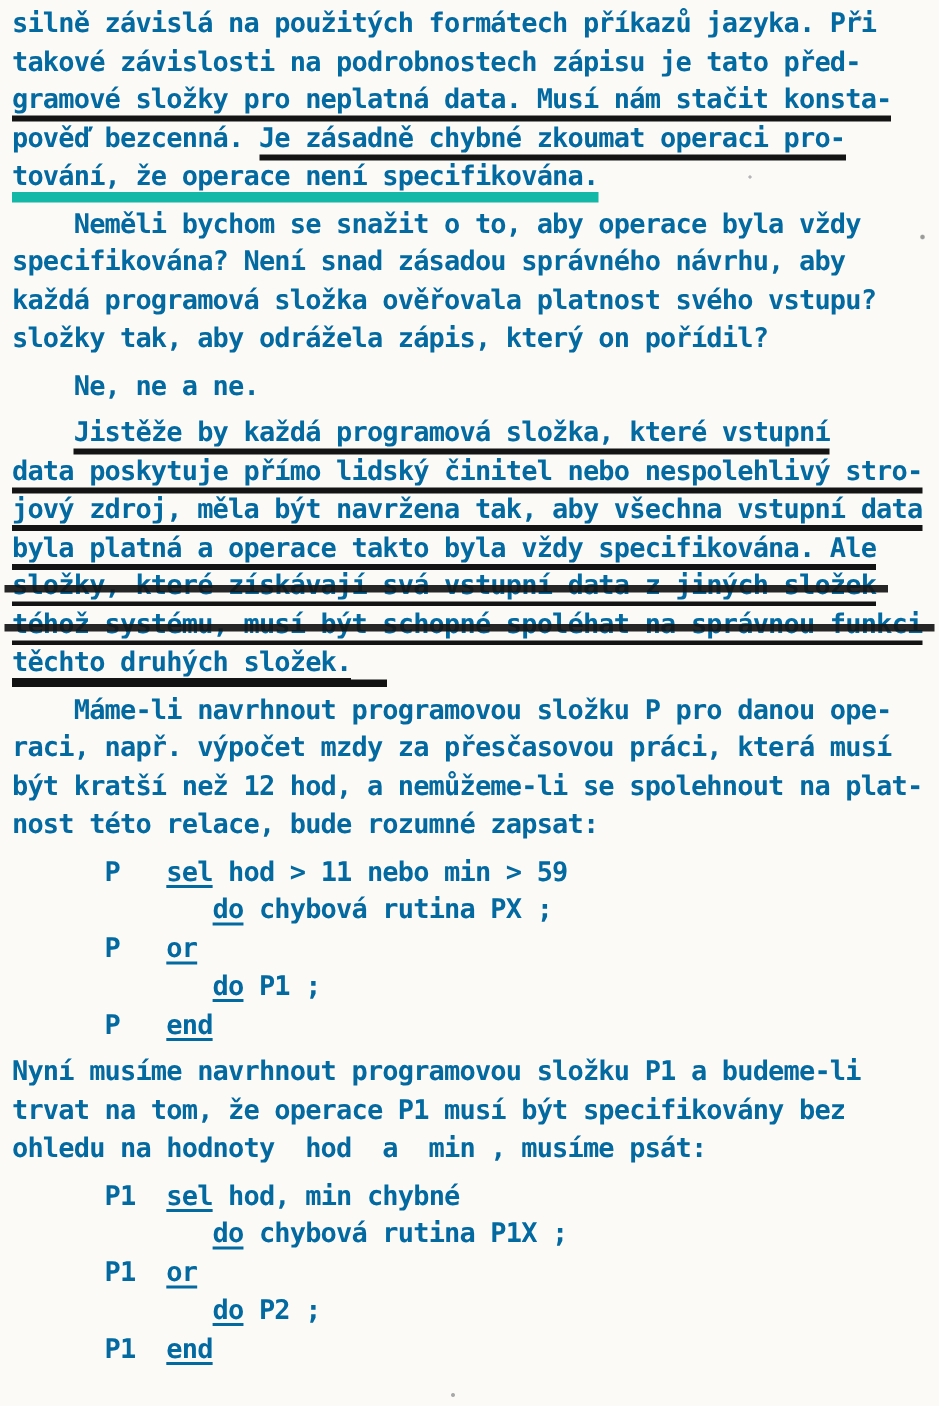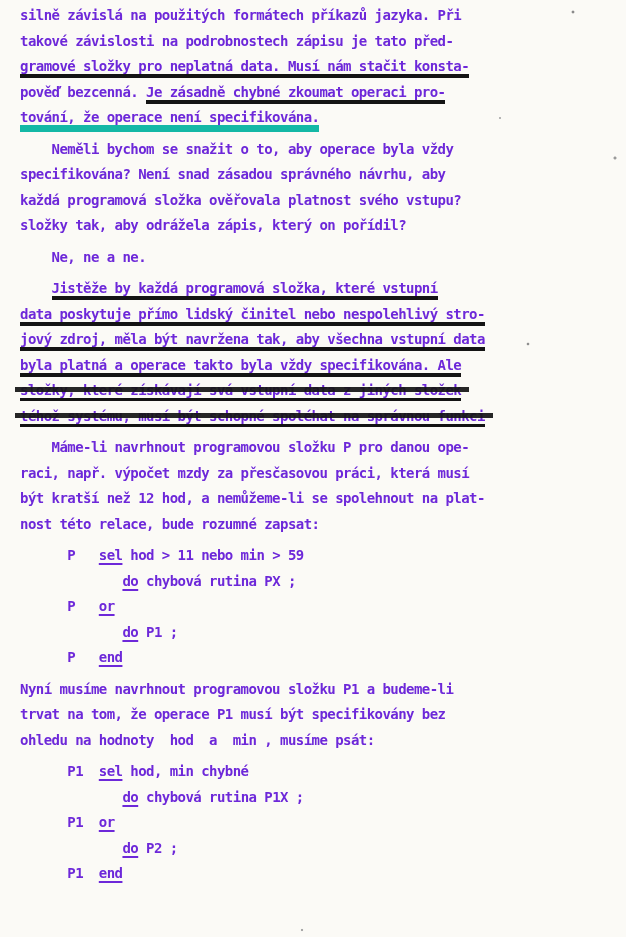--- a/index.html
+++ b/index.html
@@ -8,26 +8,26 @@
     background-color: #fbfaf6;
     background-image:
       radial-gradient(circle at 573px 12px, #8a8a8a 1px, transparent 1.8px),
       radial-gradient(circle at 615px 158px, #9a9a9a 1.1px, transparent 1.9px),
       radial-gradient(circle at 528px 344px, #8f8f8f 1px, transparent 1.7px),
       radial-gradient(circle at 500px 118px, #b5b5b5 0.8px, transparent 1.4px),
       radial-gradient(circle at 302px 930px, #a8a8a8 1px, transparent 1.6px);
     font-family: "DejaVu Sans Mono", "Liberation Mono", monospace;
   }
   .page {
-    padding: 3px 8px 0 20px;
-    font-size: 14px;
+    padding: 3px 8px 0 8px;
+    font-size: 18px;
     line-height: 25.5px;
     font-weight: bold;
     letter-spacing: -0.55px;
-    color: #6d28d9;
+    color: #0369a1;
     text-rendering: optimizeLegibility;
   }
   .ln { white-space: pre; height: 25.5px; }
   .gap { margin-top: 6px; }
   
   .hu { border-bottom: 4px solid #141414; padding-bottom: 0px; }
   
   .hv { border-bottom: 7px solid #14b8a6; }
   
   .kw { text-decoration: underline; text-decoration-thickness: 2px; text-underline-offset: 3px; }
@@ -61,20 +61,21 @@
   <div class="ln"><span>složky tak, aby odrážela zápis, který on pořídil?</span></div>
 
   <div class="ln gap"><span>    Ne, ne a ne.</span></div>
 
   <div class="ln gap"><span>    </span><span class="hu">Jistěže by každá programová složka, které vstupní</span></div>
   <div class="ln"><span class="hu">data poskytuje přímo lidský činitel nebo nespolehlivý stro-</span></div>
   <div class="ln"><span class="hu">jový zdroj, měla být navržena tak, aby všechna vstupní data</span></div>
   <div class="ln"><span class="hu">byla platná a operace takto byla vždy specifikována. Ale</span></div>
   <div class="ln"><span class="st">složky, které získávají svá vstupní data z jiných složek</span></div>
   <div class="ln"><span class="st">téhož systému, musí být schopné spoléhat na správnou funkci</span></div>
+  <div class="ln"><span class="hu bar-after">těchto druhých složek.</span></div>
 
   <div class="ln gap"><span>    Máme-li navrhnout programovou složku P pro danou ope-</span></div>
   <div class="ln"><span>raci, např. výpočet mzdy za přesčasovou práci, která musí</span></div>
   <div class="ln"><span>být kratší než 12 hod, a nemůžeme-li se spolehnout na plat-</span></div>
   <div class="ln"><span>nost této relace, bude rozumné zapsat:</span></div>
 
   <div class="ln gap"><span>      P   </span><span class="kw">sel</span><span> hod &gt; 11 nebo min &gt; 59</span></div>
   <div class="ln"><span>             </span><span class="kw">do</span><span> chybová rutina PX ;</span></div>
   <div class="ln"><span>      P   </span><span class="kw">or</span></div>
   <div class="ln"><span>             </span><span class="kw">do</span><span> P1 ;</span></div>

